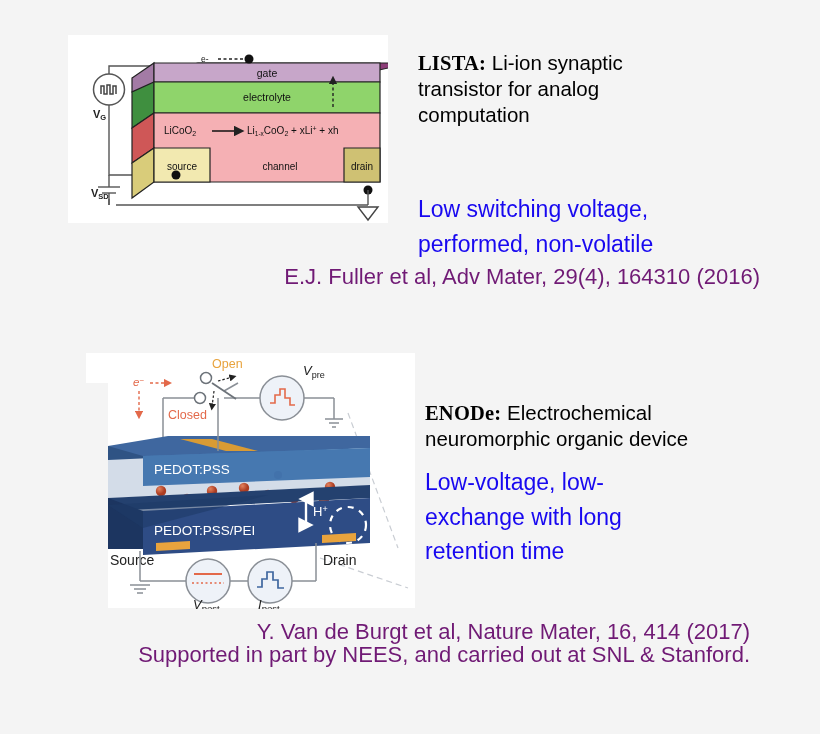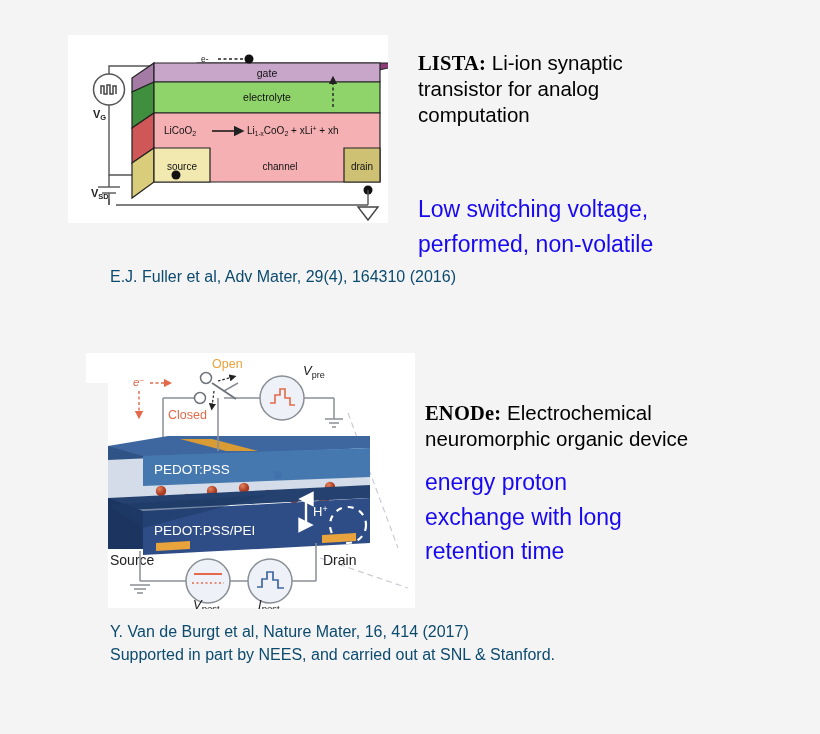--- a/index.html
+++ b/index.html
@@ -15,21 +15,21 @@
   
   .txt{position:absolute;}
   .hdr{
     font-size:20.5px;line-height:26px;color:#000;
   }
   .hdr .acr{font-family:Liberation Serif, serif;font-weight:bold;letter-spacing:.2px;}
   .blue{
     color:#1808f0;font-size:23px;line-height:34.5px;
   }
   .cite{
-    color:#0c4a6e;font-size:16px;line-height:23px;
+    color:#701a75;font-size:22px;line-height:23px;text-align:right;
   }
   sup{font-size:.62em;vertical-align:super;line-height:0;}
 
   
   #lista-svg,#enode-svg{position:absolute;display:block;}
 </style>
 </head>
 <body>
 
 <div class="panel" style="left:68px;top:35px;width:320px;height:188px;"></div>
@@ -237,21 +237,21 @@
 
   <text x="85" y="256" font-family="Liberation Sans, sans-serif" font-size="13" fill="#222" font-style="italic">V<tspan font-size="9.5" dy="3" font-style="normal">post</tspan></text>
   <text x="150" y="256" font-family="Liberation Sans, sans-serif" font-size="13" fill="#222" font-style="italic">I<tspan font-size="9.5" dy="3" font-style="normal">post</tspan></text>
 </svg>
 
 <div class="txt hdr" style="left:425px;top:400px;width:330px;">
   <span class="acr">ENODe:</span><span> Electrochemical neuromorphic organic device</span>
 </div>
 
 <div class="txt blue" style="left:425px;top:465px;width:300px;">
-  <div>energy proton</div>
+  <div>Low-voltage, low-</div>
   <div>exchange with long</div>
   <div>retention time</div>
 </div>
 
 <div class="txt cite" style="left:110px;top:620px;width:640px;">
   <div>Y. Van de Burgt et al, Nature Mater, 16, 414 (2017)</div>
   <div> Supported in part by NEES, and  carried out at SNL &amp; Stanford.</div>
 </div>
 
 </body></html>

